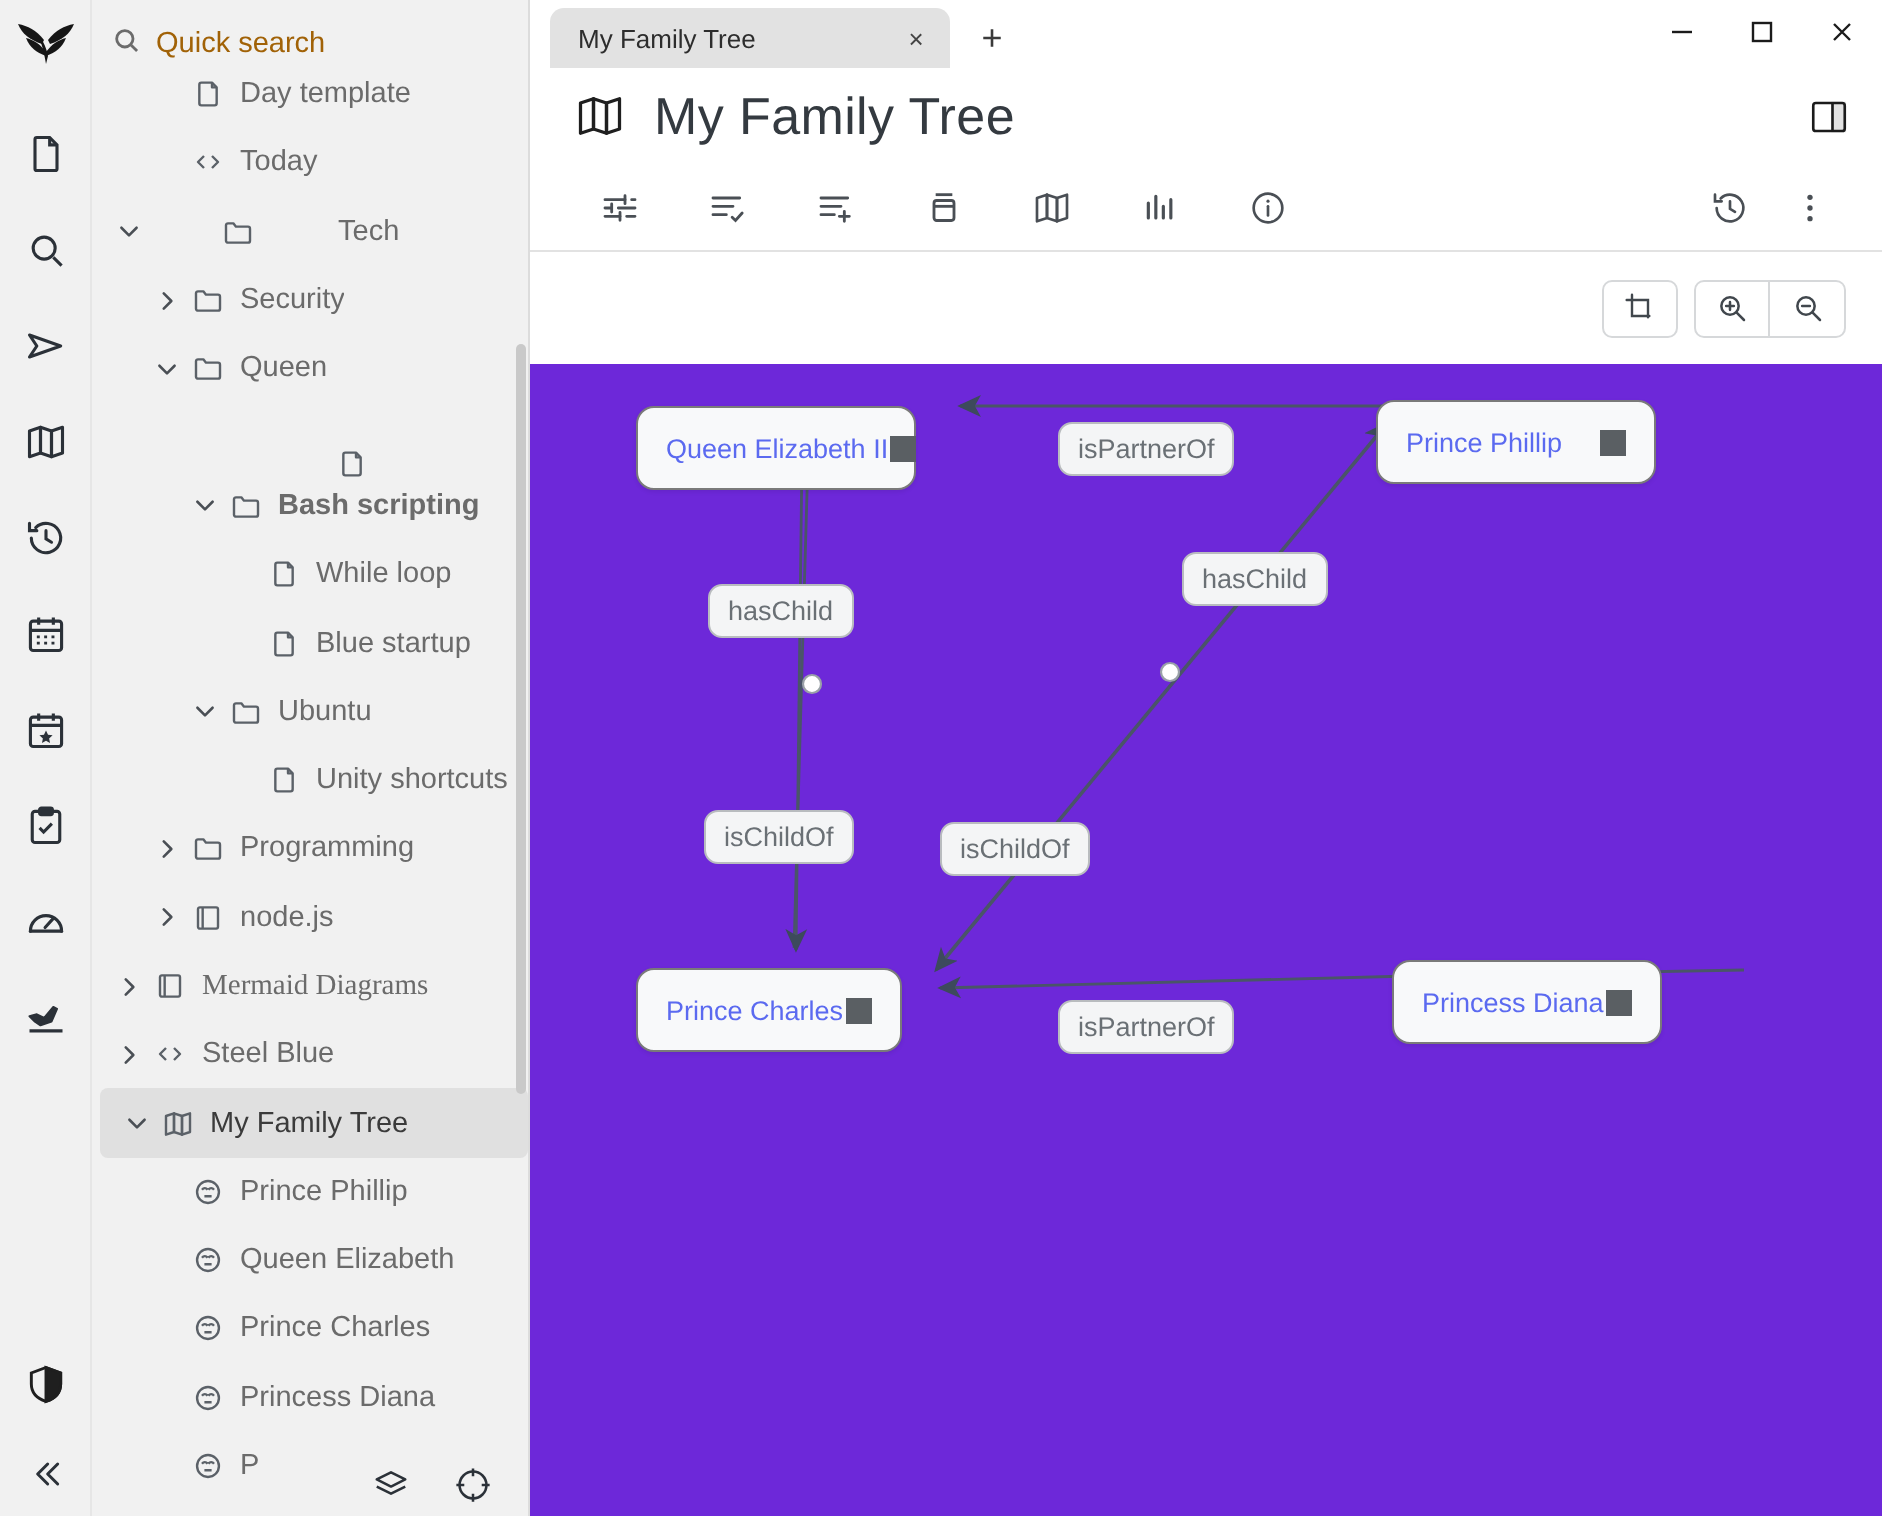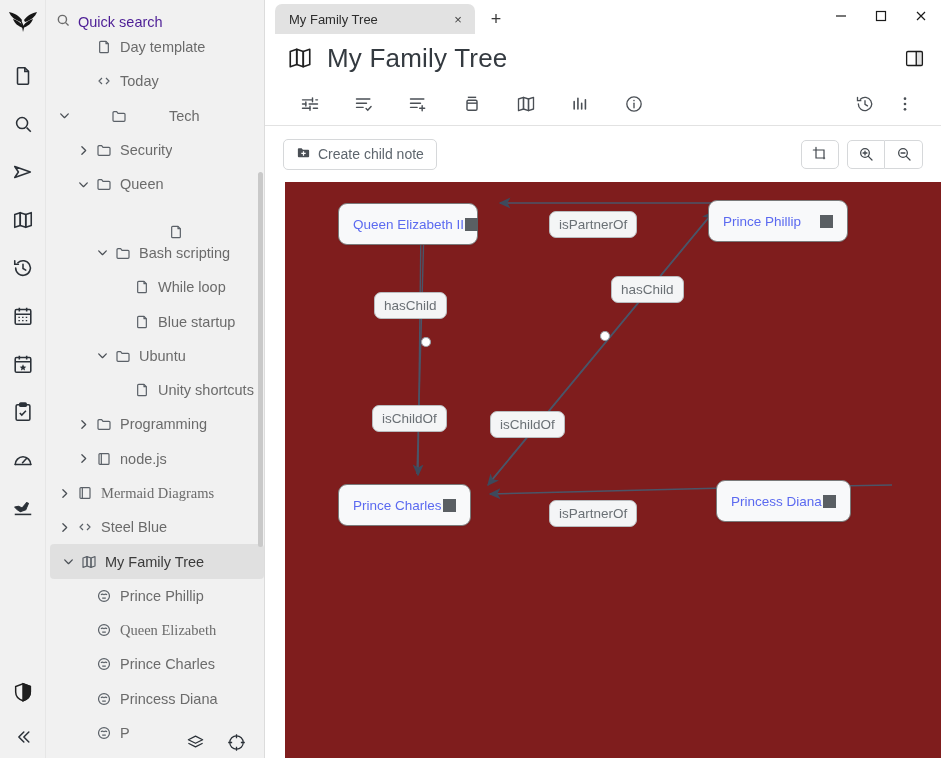--- a/index.html
+++ b/index.html
@@ -38,21 +38,21 @@
     overflow: hidden;
     border-right: 1px solid #dcdcdc;
   }
   #quick-search-row {
     height: 44px;
     display: flex; align-items: center;
     padding-left: 10px;
     gap: 8px;
   }
   #quick-search-row .qs-text {
-    font-size: 14.5px; color: #4c1d95;
+    font-size: 14.5px; color: #a16207;
   }
   #tree {
     position: absolute; top: 30px; left: 0; right: 0; bottom: 0;
     overflow: hidden;
   }
   .tree-row {
     height: 34.3px;
     display: flex; align-items: center;
     font-size: 14.5px;
     color: #6b6b6b;
@@ -198,22 +198,21 @@
   .gt-single { border-radius: 5px; }
   .gt-group .gt-btn:first-child { border-radius: 5px 0 0 5px; }
   .gt-group .gt-btn:last-child { border-radius: 0 5px 5px 0; border-left: none; }
   #zoom-group { margin-left: 8px; }
 
   
   #graph-canvas {
     flex: 1 1 auto;
     position: relative;
     overflow: hidden;
-    background: #7f1d1d;
-    margin-left: 20px;
+    background: #6d28d9;
   }
   #graph-svg { position: absolute; left: 0; top: 0; }
   .gnode {
     position: absolute;
     background: #f8f9fa;
     border: 1px solid #7a7a7a;
     border-radius: 9px;
     display: flex; align-items: center;
     padding: 0 14px;
     box-shadow: 0 1px 2px rgba(0,0,0,.08);
@@ -418,21 +417,21 @@
       <div class="tree-row" style="padding-left: 46px; flex-direction: column;">
         <span class="tw empty"></span>
         <span class="ticon">
           <svg width="16" height="16" viewBox="0 0 24 24" fill="none" stroke="#5b6168" stroke-width="1.8" stroke-linejoin="round">
             <path d="M15 3.5H7A1.5 1.5 0 0 0 5.5 5v14A1.5 1.5 0 0 0 7 20.5h10a1.5 1.5 0 0 0 1.5-1.5V7z"></path>
             <path d="M15 3.5V7h3.5"></path>
           </svg>
         </span>
         <span class="tlabel">History</span>
       </div>
-      <div class="tree-row" style="padding-left: 46px;">
+      <div class="tree-row" style="padding-left: 46px; font-weight: bold;">
         <span class="tw">
           <svg width="13" height="13" viewBox="0 0 24 24" fill="none" stroke="#4a4f55" stroke-width="2.4" stroke-linecap="round" stroke-linejoin="round">
             <path d="M5 9l7 7 7-7"></path>
           </svg>
         </span>
         <span class="ticon">
           <svg width="16" height="16" viewBox="0 0 24 24" fill="none" stroke="#5b6168" stroke-width="1.8" stroke-linejoin="round">
             <path d="M3 7a1.5 1.5 0 0 1 1.5-1.5h4L10.5 8h9A1.5 1.5 0 0 1 21 9.5v9A1.5 1.5 0 0 1 19.5 20h-15A1.5 1.5 0 0 1 3 18.5z"></path>
           </svg>
         </span>
@@ -553,21 +552,21 @@
       <div class="tree-row" style="padding-left: 27px;">
         <span class="tw empty"></span>
         <span class="ticon">
           <svg width="16" height="16" viewBox="0 0 24 24" fill="none" stroke="#5b6168" stroke-width="1.8" stroke-linejoin="round">
             <circle cx="12" cy="12" r="8.2"></circle>
             <path d="M7.5 10.3c1.2-1.6 3-1.6 4.2 0M12.3 10.3c1.2-1.6 3-1.6 4.2 0M9.3 15.2h5.4"></path>
           </svg>
         </span>
         <span class="tlabel">Prince Phillip</span>
       </div>
-      <div class="tree-row" style="padding-left: 27px; font-family: Liberation Serif, serif;">
+      <div class="tree-row" style="padding-left: 27px;">
         <span class="tw empty"></span>
         <span class="ticon">
           <svg width="16" height="16" viewBox="0 0 24 24" fill="none" stroke="#5b6168" stroke-width="1.8" stroke-linejoin="round">
             <circle cx="12" cy="12" r="8.2"></circle>
             <path d="M7.5 10.3c1.2-1.6 3-1.6 4.2 0M12.3 10.3c1.2-1.6 3-1.6 4.2 0M9.3 15.2h5.4"></path>
           </svg>
         </span>
         <span class="tlabel">Queen Elizabeth</span>
       </div>
       <div class="tree-row" style="padding-left: 27px;">
@@ -723,29 +722,20 @@
     <div class="tb-btn small">
       <svg width="20" height="20" viewBox="0 0 24 24" fill="#4a4f55">
         <circle cx="12" cy="5.6" r="1.6"></circle>
           <circle cx="12" cy="12" r="1.6"></circle>
           <circle cx="12" cy="18.4" r="1.6"></circle>
       </svg>
     </div>
   </div>
 
   <div id="graph-toolbar">
-    <div id="create-child-note">
-      <span>
-        <svg width="15" height="15" viewBox="0 0 24 24" fill="none" stroke="#4a4f55" stroke-width="1.8">
-          <path d="M3 6.5a1.5 1.5 0 0 1 1.5-1.5H9l2 2.5h8.5A1.5 1.5 0 0 1 21 9v9a1.5 1.5 0 0 1-1.5 1.5h-15A1.5 1.5 0 0 1 3 18z" fill="#4a4f55" stroke="none"></path>
-          <path d="M12 10v7M8.5 13.5h7" stroke="#fff" stroke-width="2"></path>
-        </svg>
-      </span>
-      <span>Create child note</span>
-    </div>
     <div class="spacer"></div>
     <div class="gt-btn gt-single">
       <svg width="16" height="16" viewBox="0 0 24 24" fill="none" stroke="#41474d" stroke-width="1.8" stroke-linecap="round">
         <path d="M6 2v16h13"></path>
           <path d="M2 6h16v13"></path>
       </svg>
     </div>
     <div class="gt-group" id="zoom-group">
       <div class="gt-btn">
         <svg width="16" height="16" viewBox="0 0 24 24" fill="none" stroke="#41474d" stroke-width="1.9" stroke-linecap="round">

